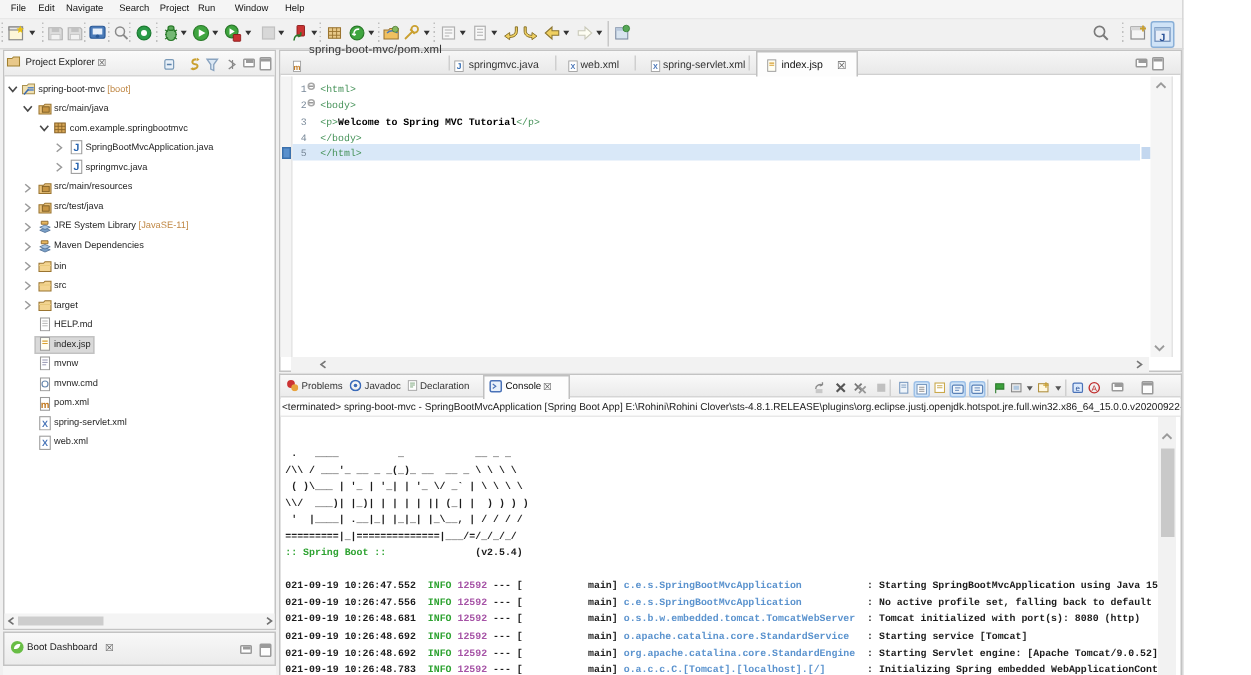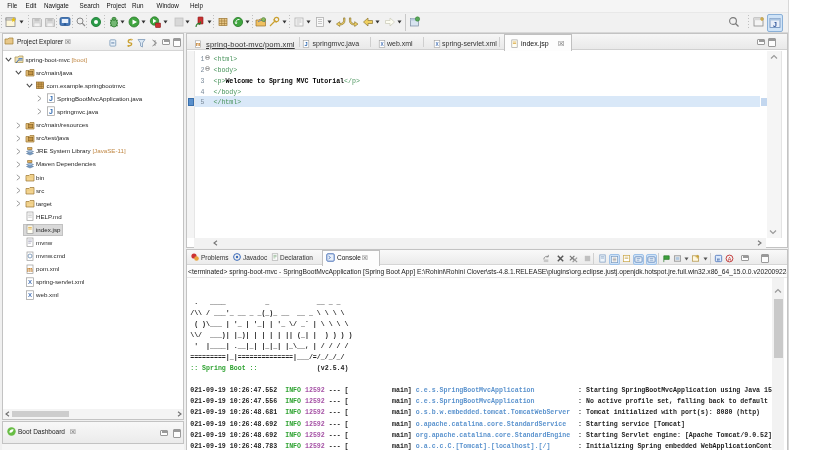--- a/index.html
+++ b/index.html
@@ -530,21 +530,21 @@
 
   <div id="editor">
 <div class="a" style="left:186px;top:33px;width:602px;height:215px;background:#ffffff;border:1px solid #c3c3c3;box-sizing:border-box;"></div>
 <div class="a" style="left:187px;top:34px;width:600px;height:16px;background:linear-gradient(#f6f6f6,#e9e9e9);border-bottom:1px solid #d0d0d0;box-sizing:border-box;"></div>
 <div class="a" style="left:194px;top:39.5px;width:8px;height:8px;">
         <svg width="8" height="8" viewBox="0 0 10 10">
           <rect x="2" y="1" width="6" height="8.5" fill="#ffffff" stroke="#9a9a9a" stroke-width="0.7"></rect>
           <text x="5" y="8" font-size="6.5" font-weight="bold" fill="#c07820" text-anchor="middle" font-family="Liberation Sans">m</text>
         </svg>
       </div>
-<span class="tx" style="left:206px;top:40px;font-size:7.6px;letter-spacing:0.15px;color:#333;text-decoration:underline;">spring-boot-mvc/pom.xml</span>
+<span class="tx" style="left:206px;top:28px;font-size:7.6px;letter-spacing:0.15px;color:#333;">spring-boot-mvc/pom.xml</span>
 <div class="a" style="left:298.5px;top:37px;width:1px;height:10px;background:#cfcfcf;"></div>
 <div class="a" style="left:302px;top:39.5px;width:8px;height:8px;">
         <svg width="8" height="8" viewBox="0 0 10 10">
           <rect x="1.5" y="0.8" width="7" height="8.8" fill="#ffffff" stroke="#9a9a9a" stroke-width="0.7"></rect>
           <text x="5" y="7.6" font-size="7" font-weight="bold" fill="#2a66b0" text-anchor="middle" font-family="Liberation Sans">J</text>
         </svg>
       </div>
 <span class="tx" style="left:312.5px;top:40px;font-size:7px;color:#333;">springmvc.java</span>
 <div class="a" style="left:370px;top:37px;width:1px;height:10px;background:#cfcfcf;"></div>
 <div class="a" style="left:378px;top:39.5px;width:8px;height:8px;">

